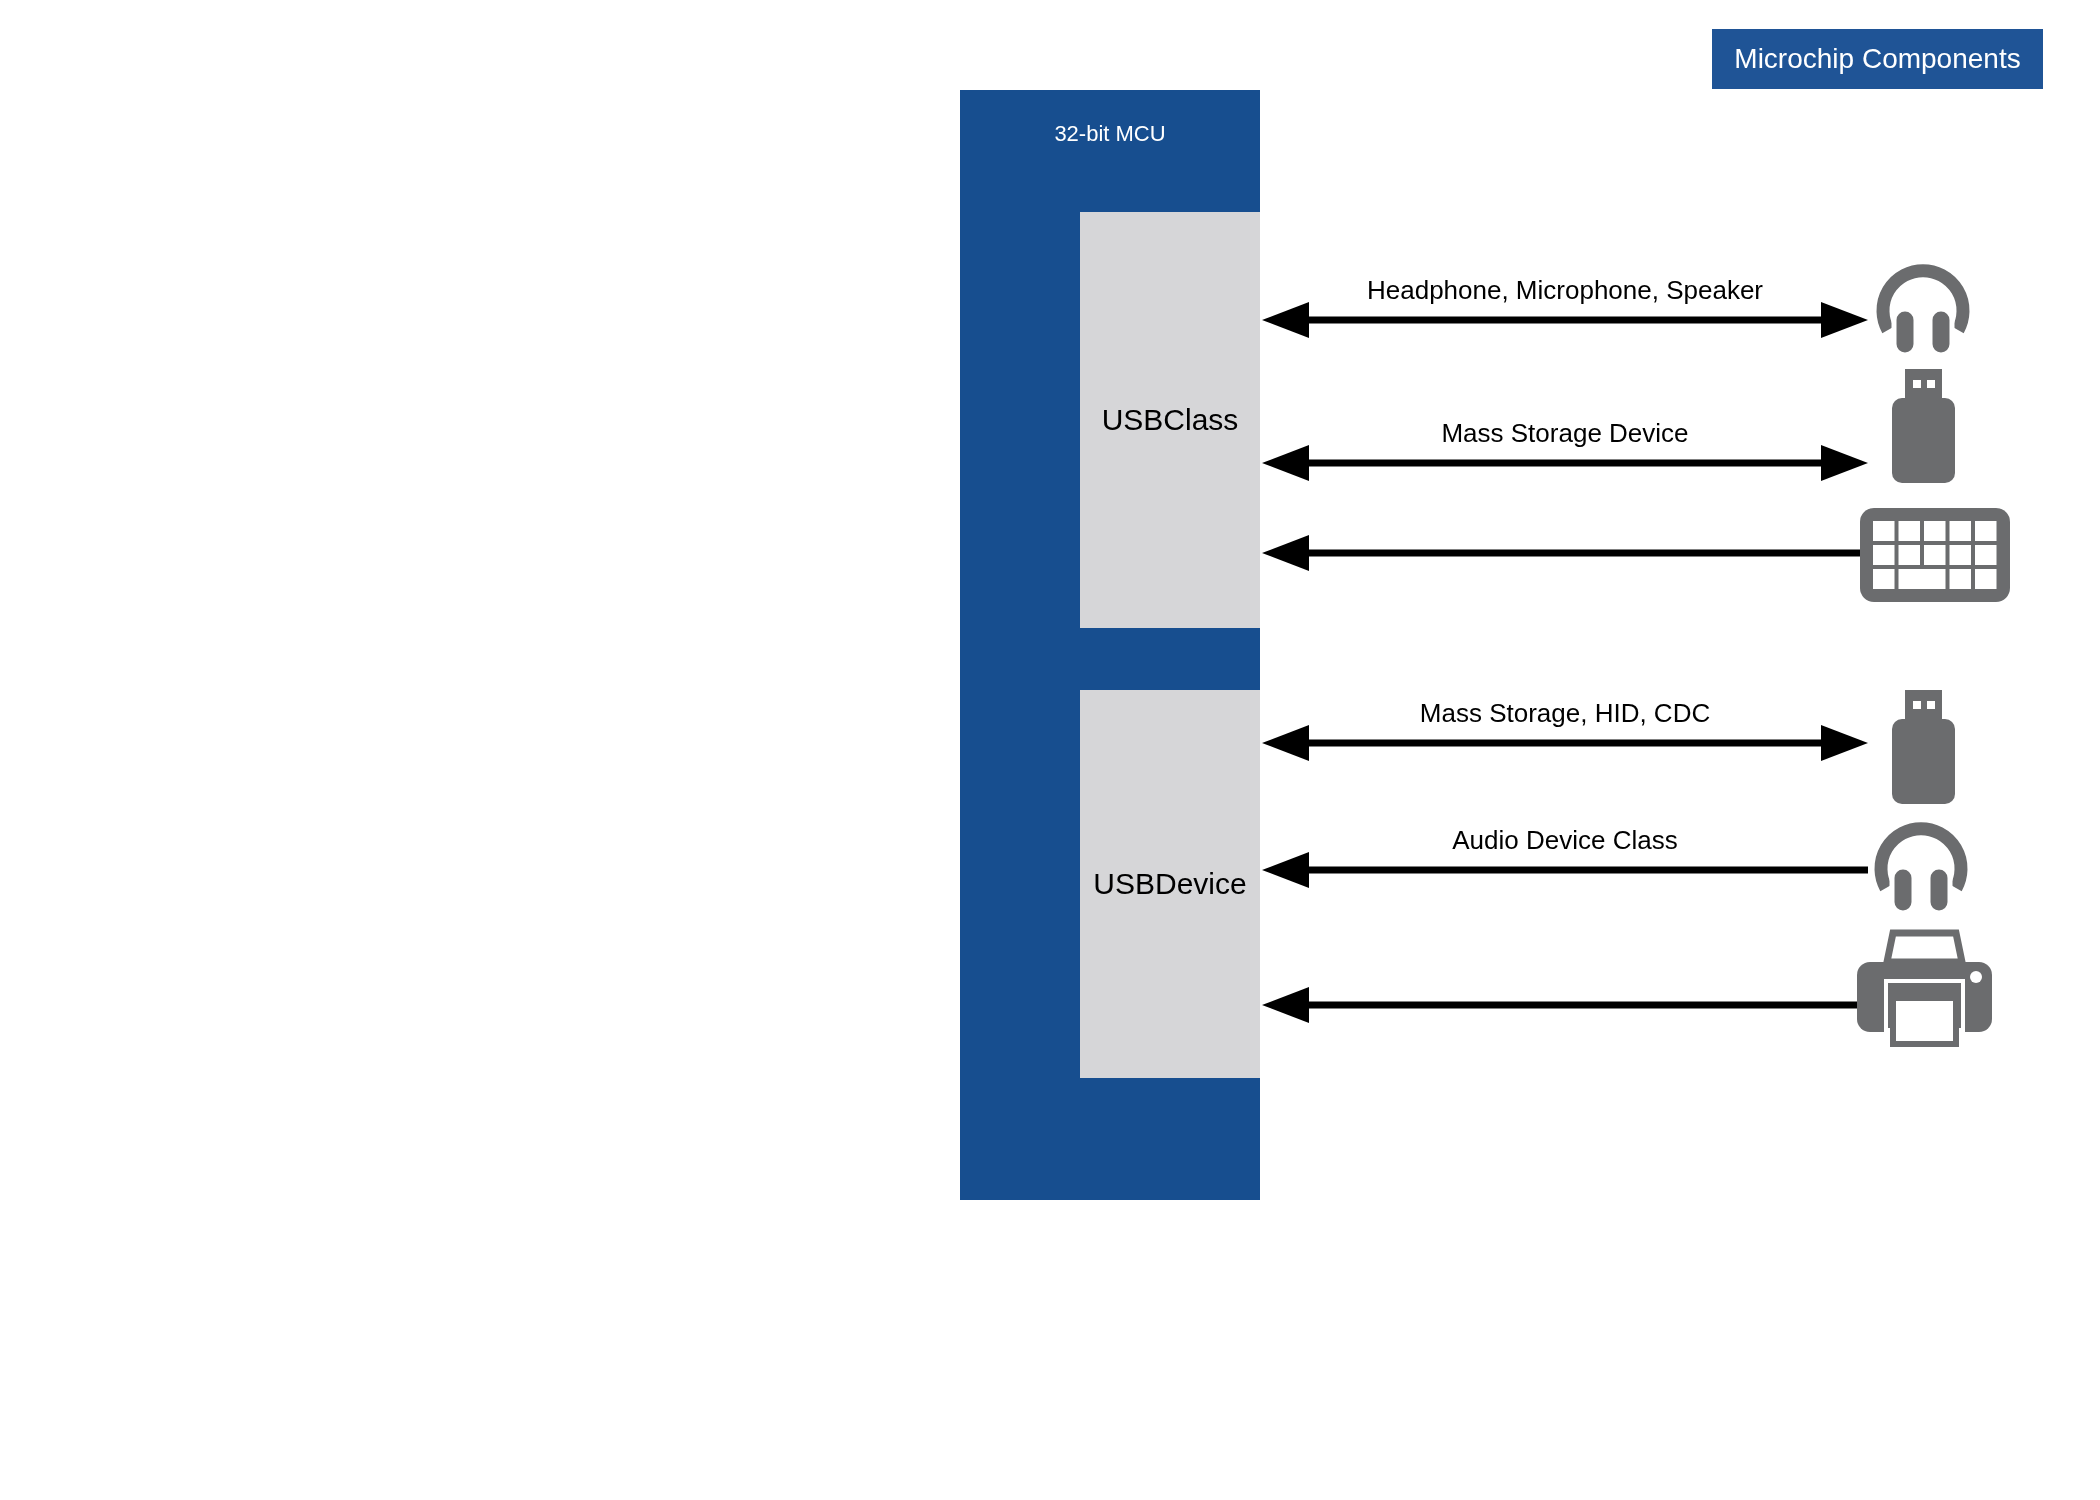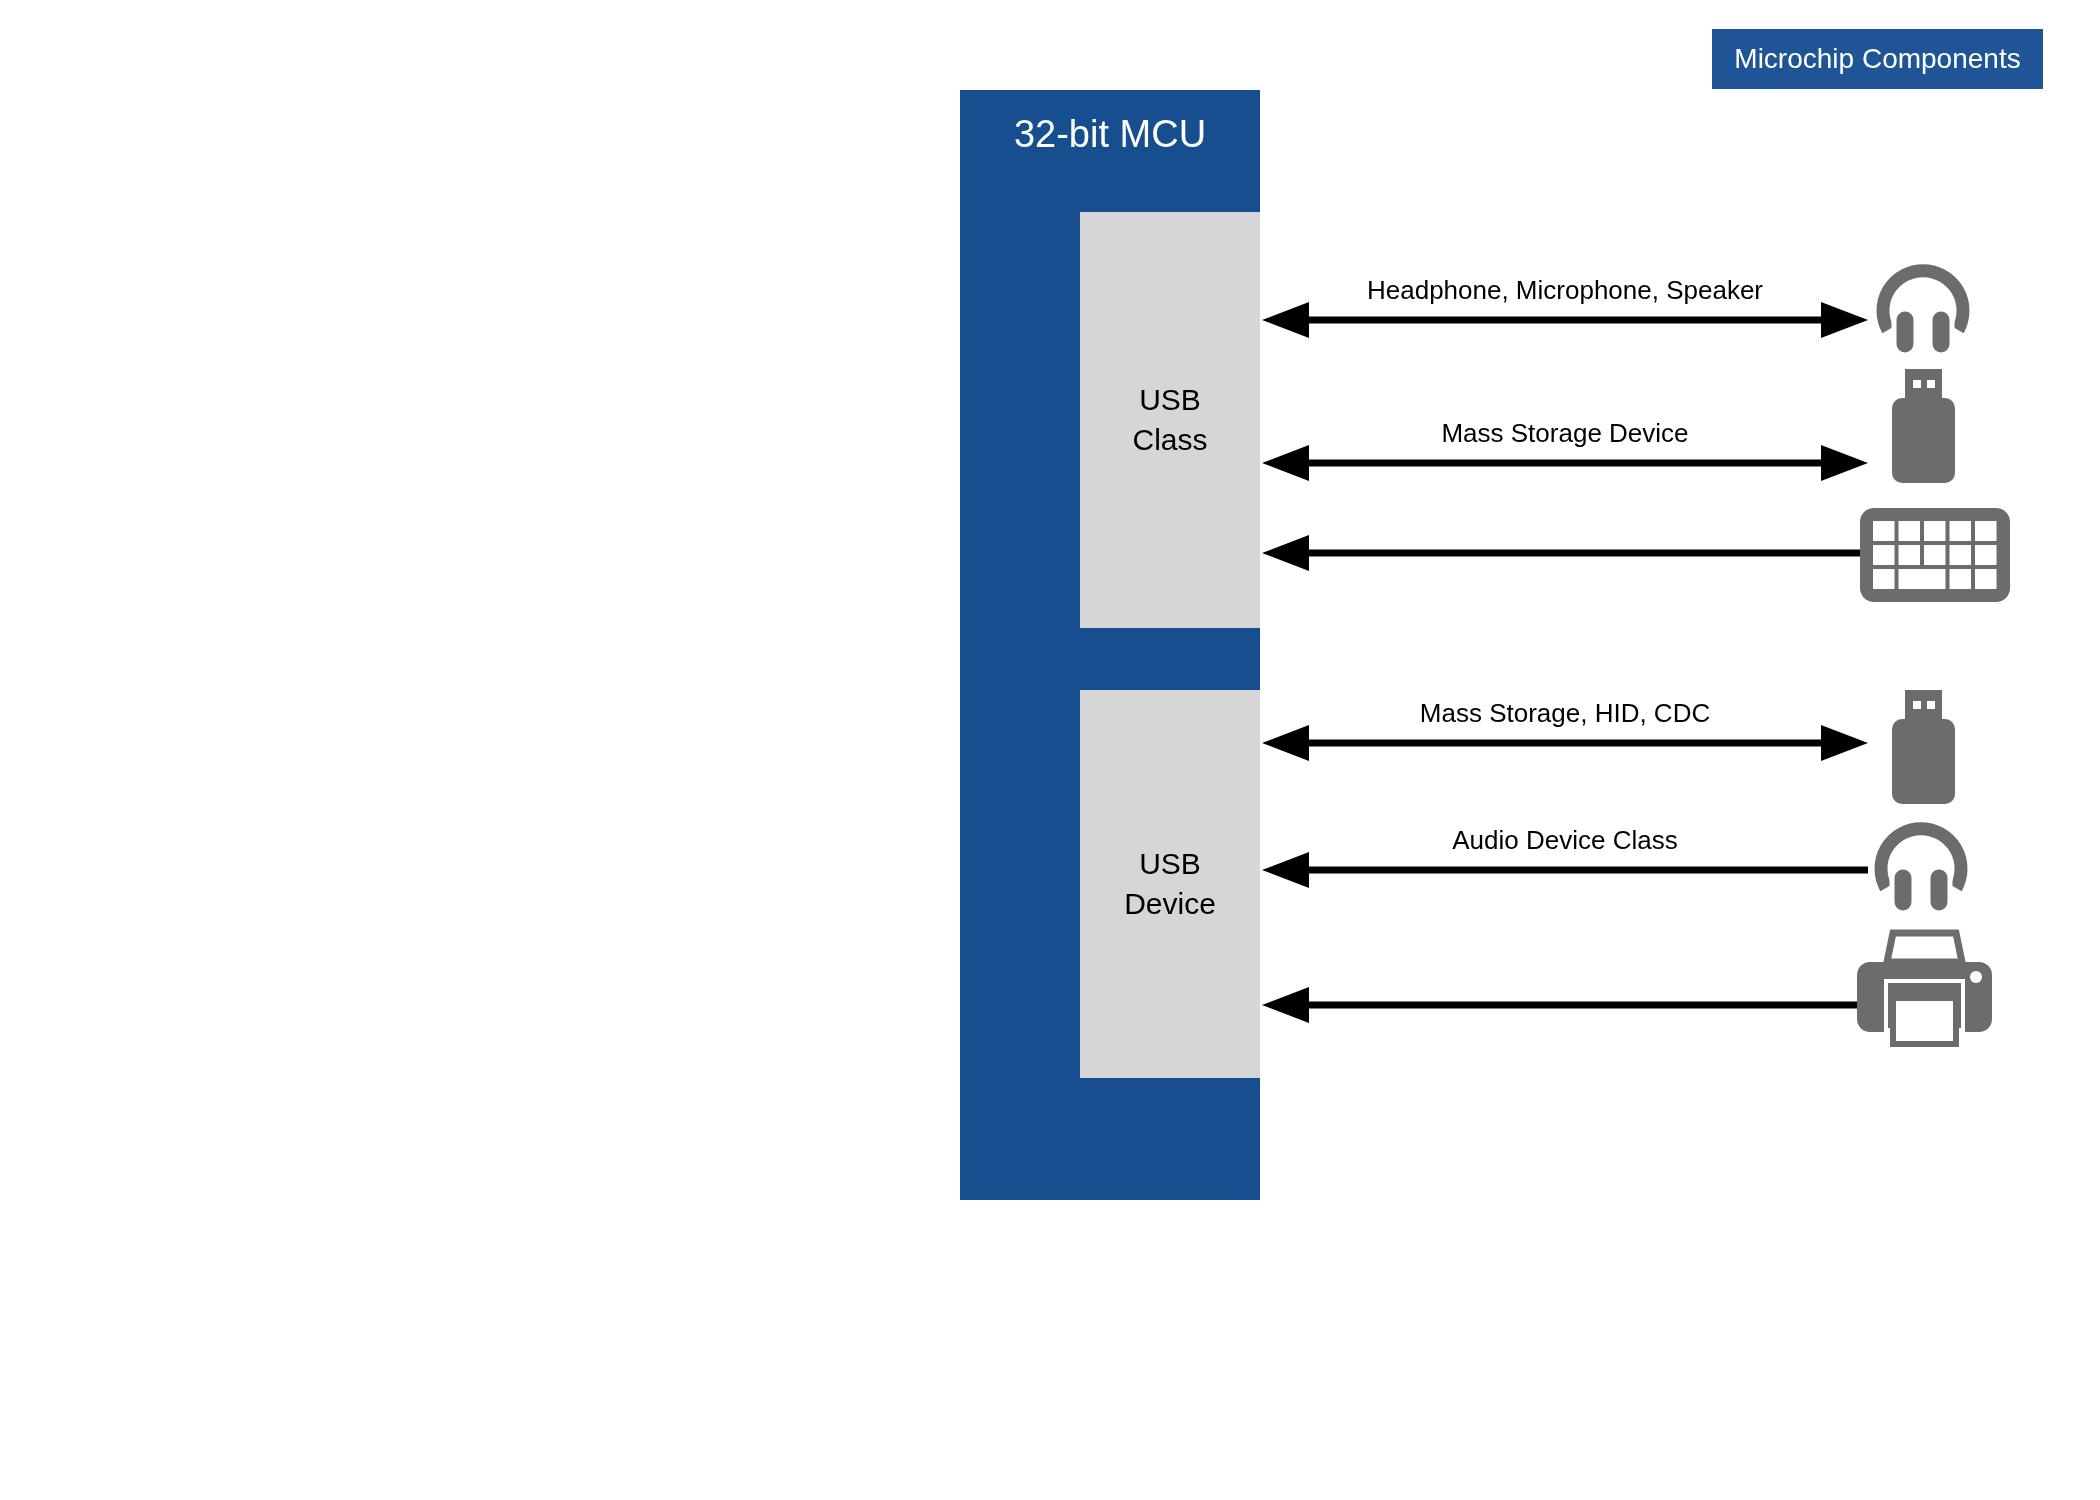--- a/index.html
+++ b/index.html
@@ -10,25 +10,25 @@
   }
   .badge {
     position: absolute; left: 1712px; top: 29px; width: 331px; height: 60px;
     background: #1F5496; color: #ffffff;
     display: flex; align-items: center; justify-content: center;
     font-size: 28px;
   }
   .mcu-box { position: absolute; left: 960px; top: 90px; width: 300px; height: 1110px; background: #174E8F; }
   .mcu-title {
     position: absolute; left: 960px; top: 116px; width: 300px;
-    text-align: center; color: #ffffff; font-size: 38px; line-height: 36px;
+    text-align: center; color: #ffffff; font-size: 22px; line-height: 36px;
   }
   .subbox {
     position: absolute; left: 1080px; width: 180px; background: #D6D6D8;
-    display: flex; flex-direction: column; align-items: center; justify-content: center;
+    display: flex; flex-direction: row; align-items: center; justify-content: center;
     font-size: 30px; line-height: 40px; color: #000;
   }
   .subbox.host { top: 212px; height: 416px; }
   .subbox.device { top: 690px; height: 388px; }
   .conn { position: absolute; left: 1262px; width: 606px; height: 74px; }
   .conn .lbl {
     position: absolute; left: 0; top: 0; width: 100%; height: 40px;
     line-height: 40px; text-align: center; font-size: 26px; white-space: nowrap;
   }
   .conn svg { position: absolute; left: 0; top: 28px; }

